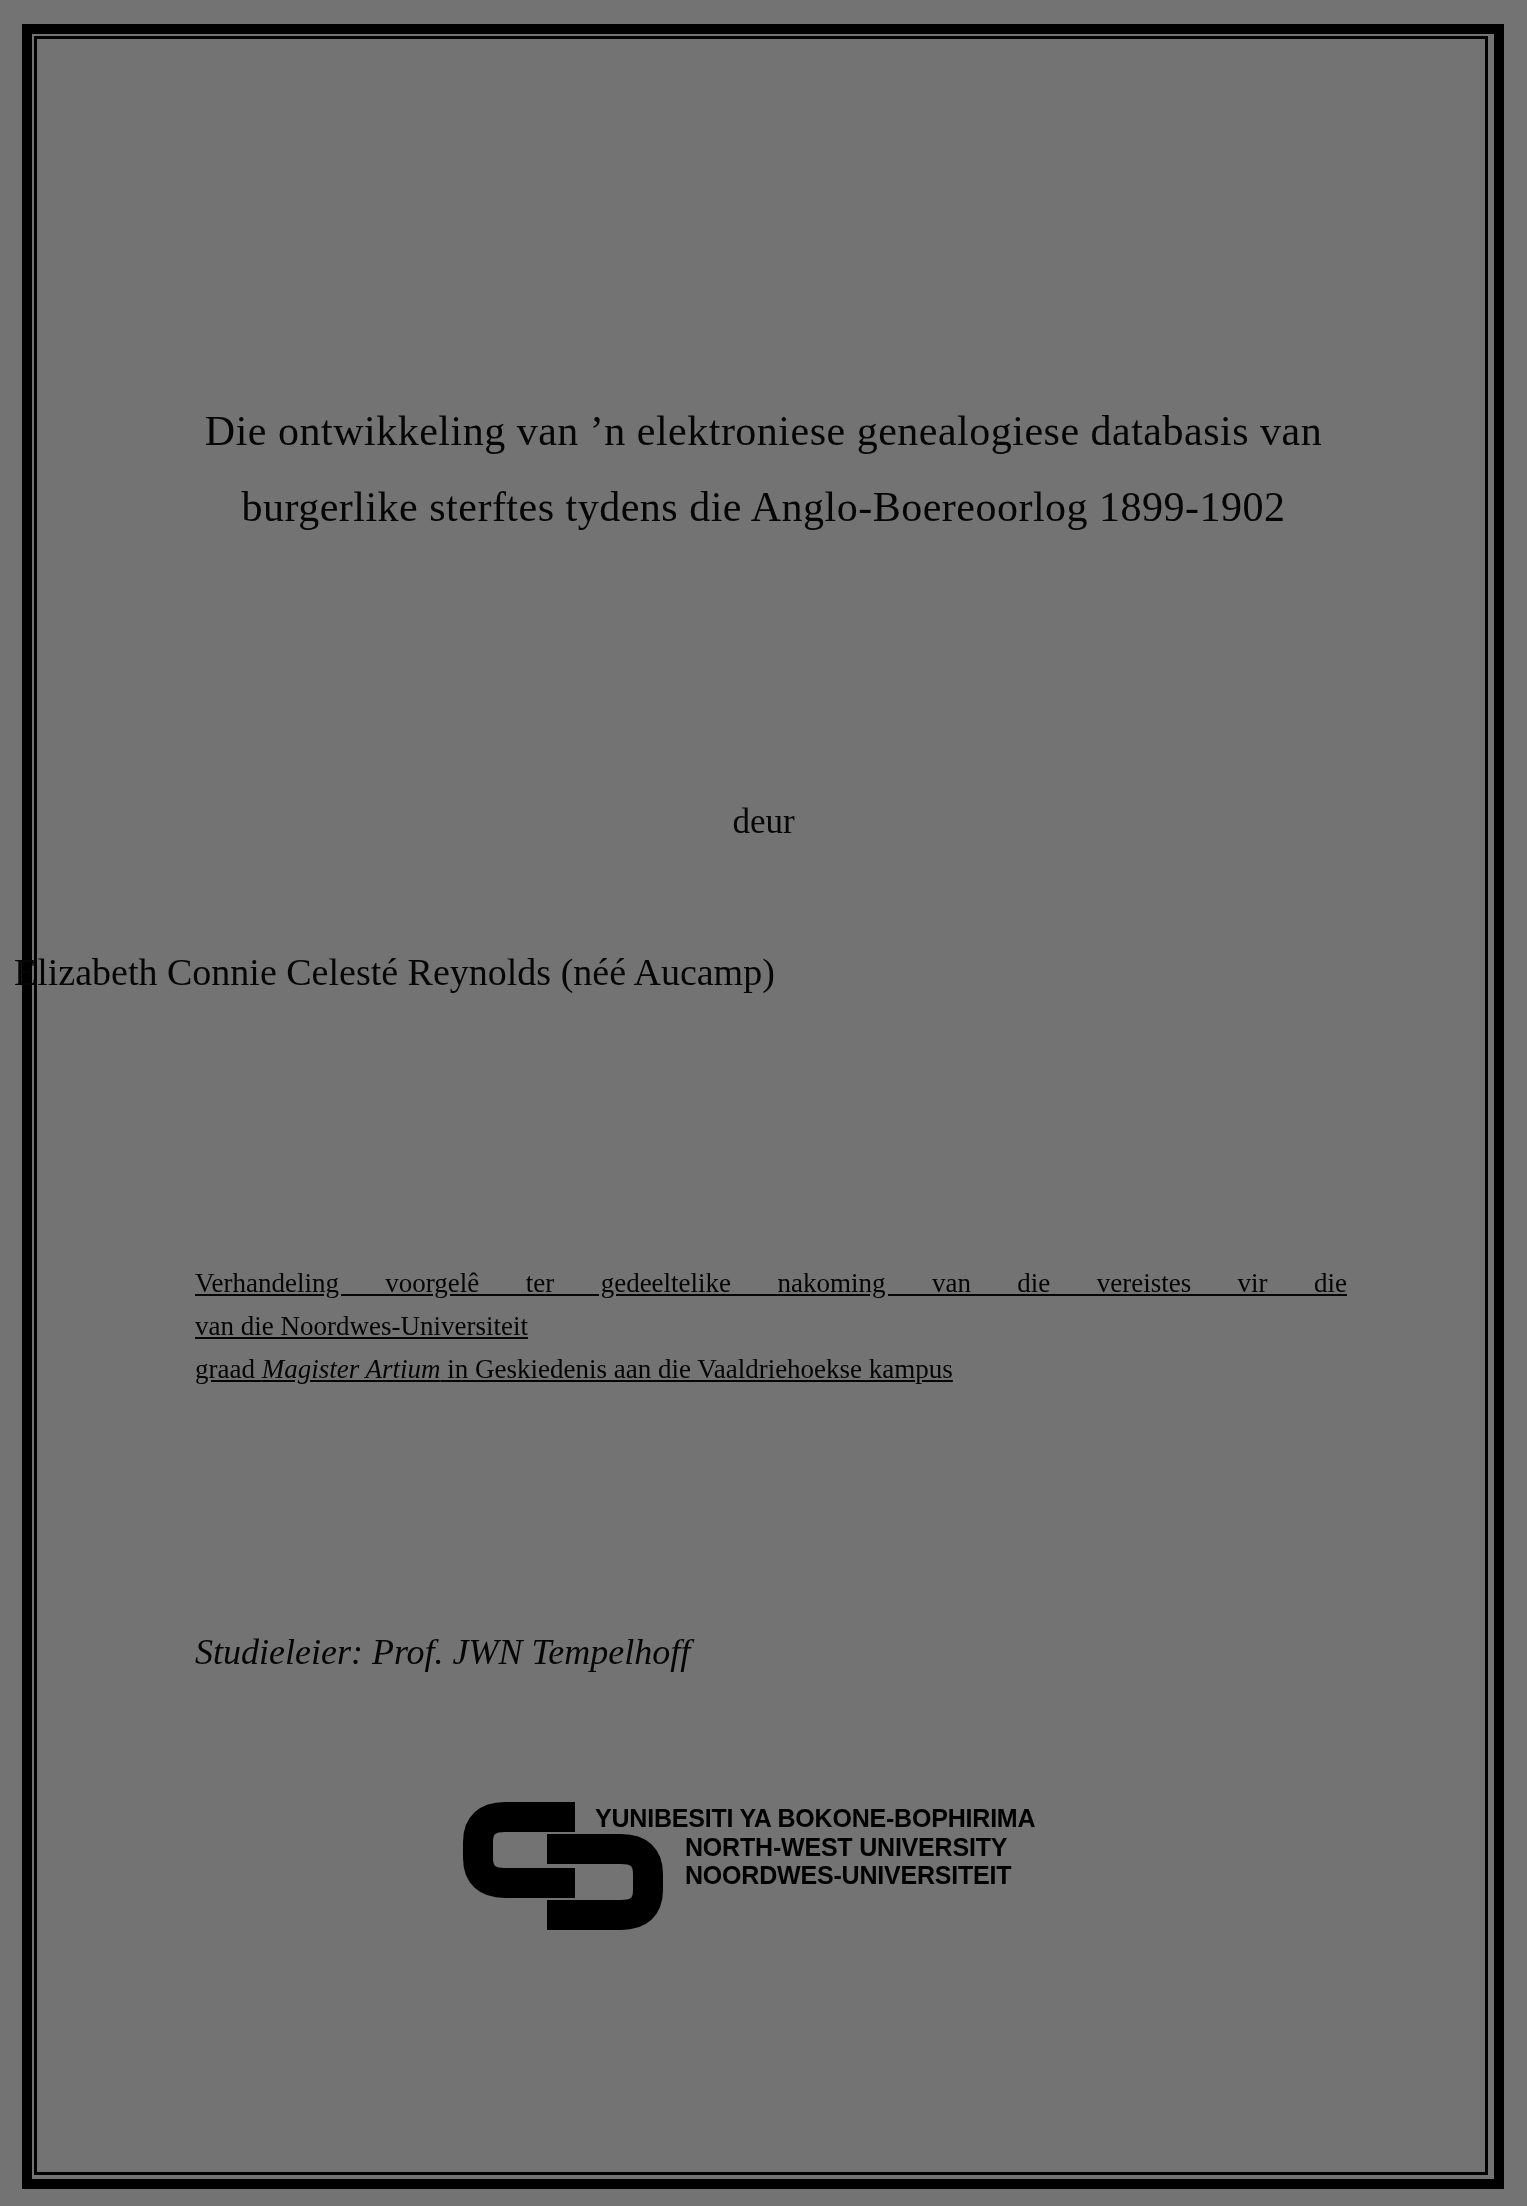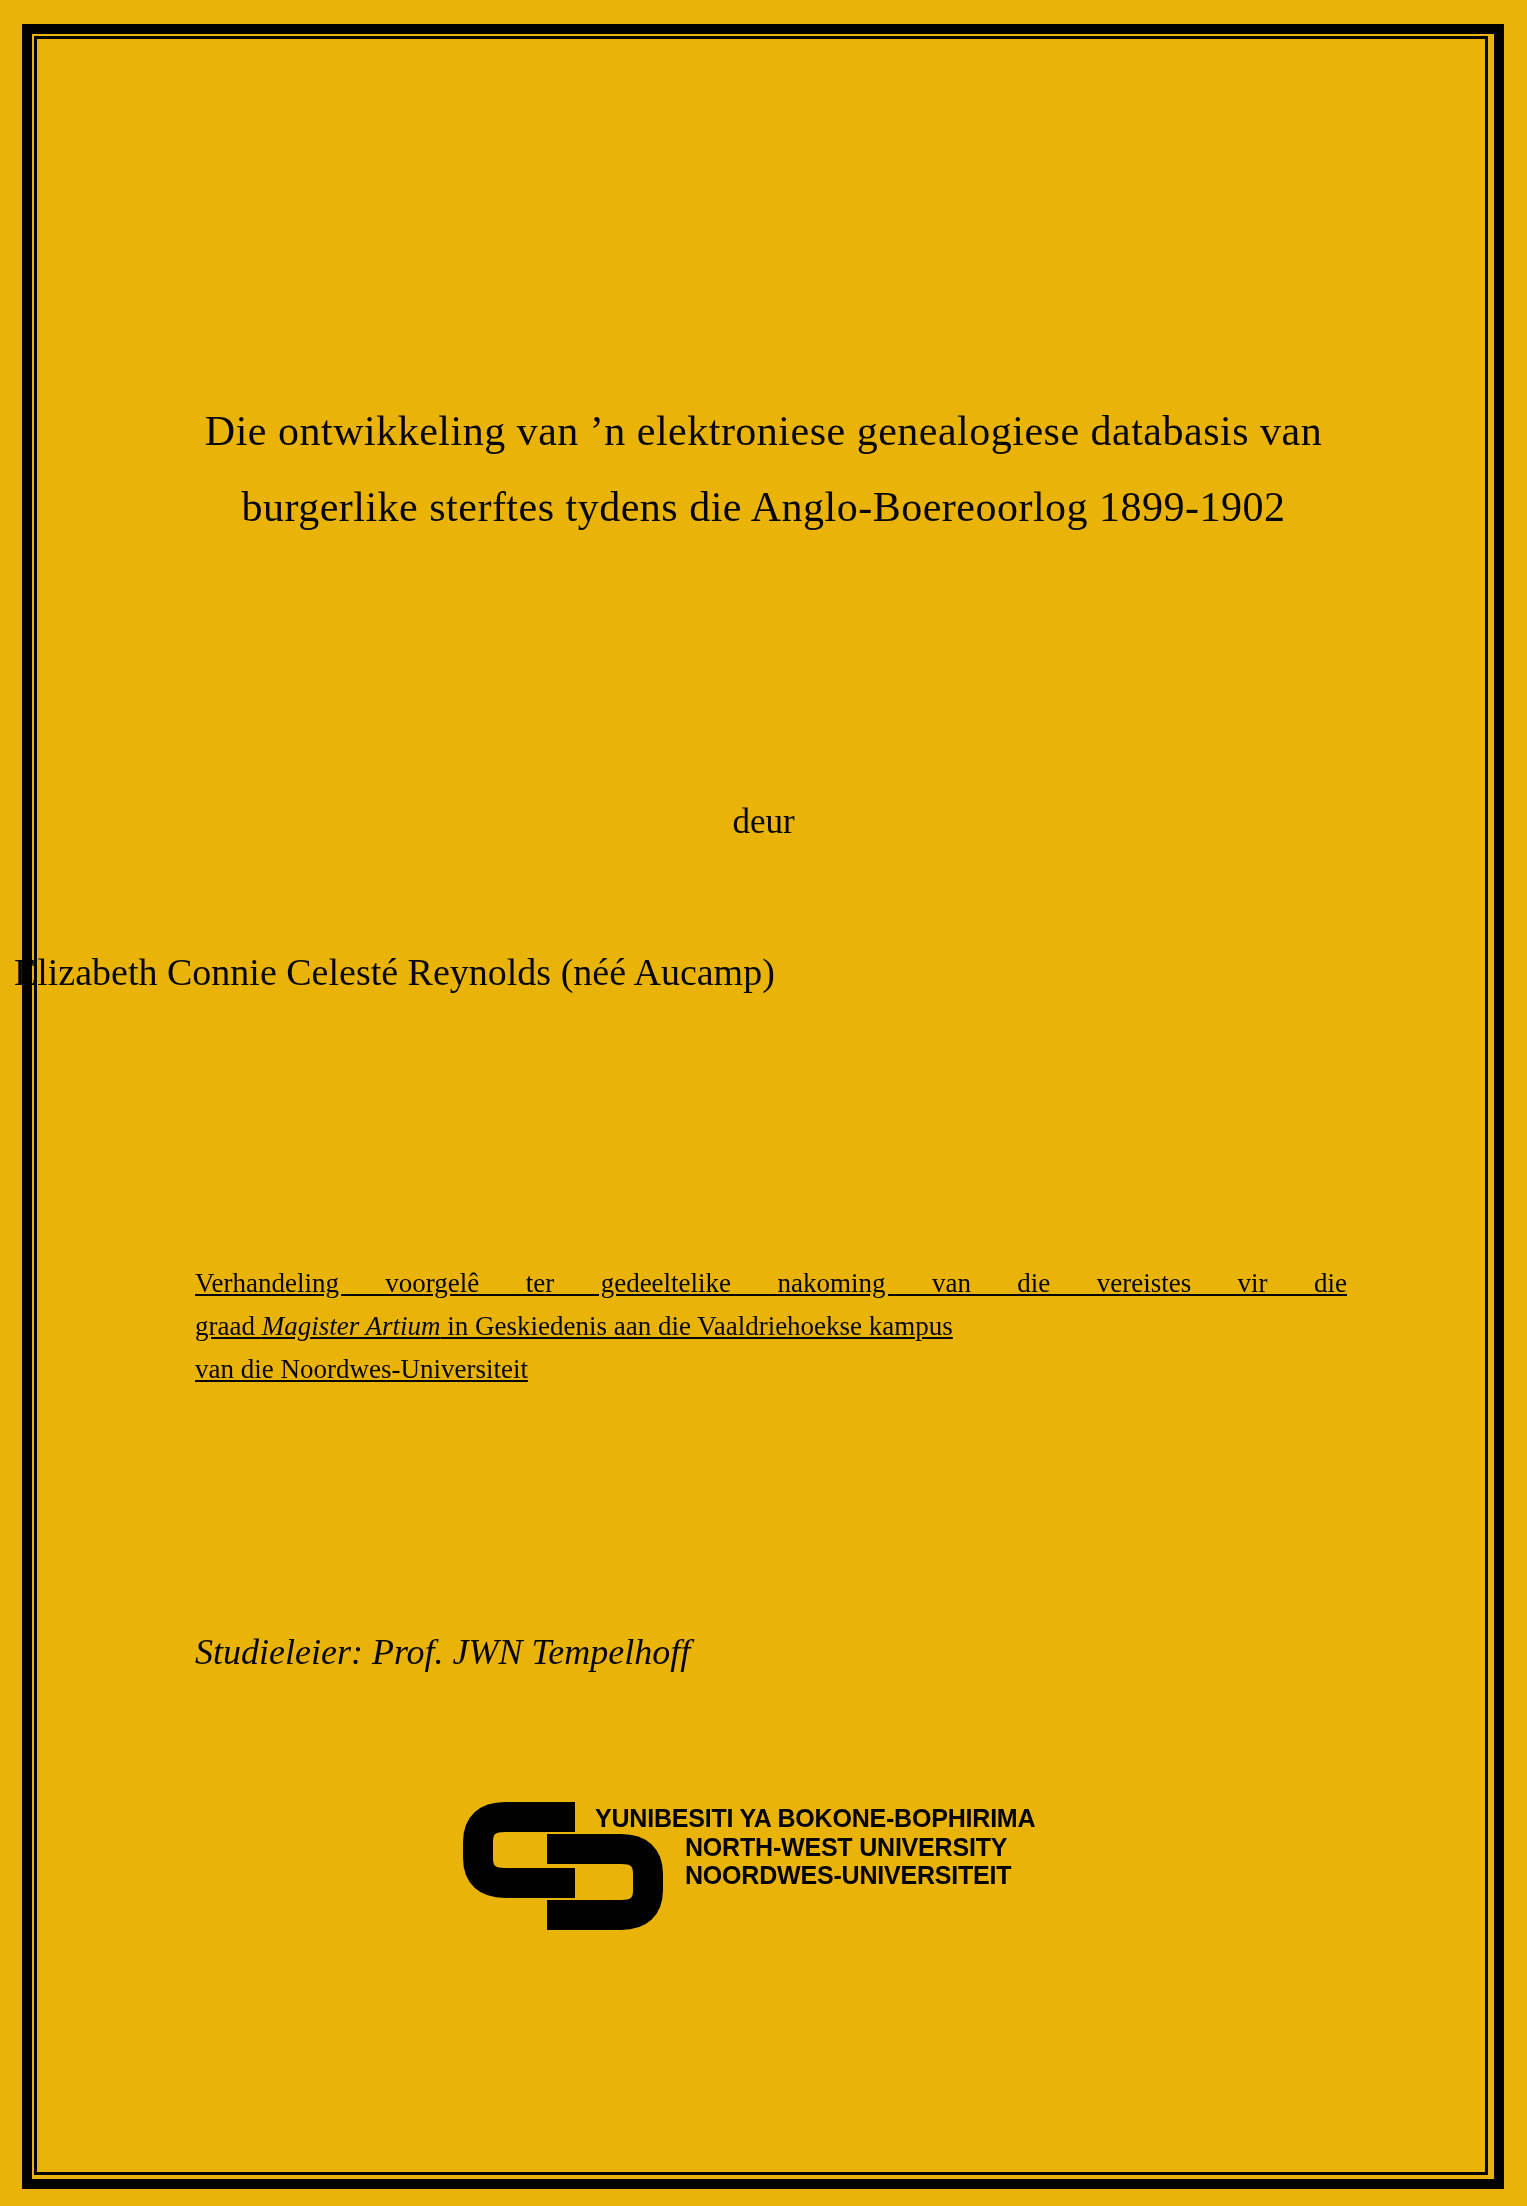--- a/index.html
+++ b/index.html
@@ -4,21 +4,21 @@
 <style>
   html, body {
     margin: 0;
     padding: 0;
     background: #ffffff;
   }
   .page {
     position: relative;
     width: 1527px;
     height: 2206px;
-    background: #eab308;
+    background: #737373;
     overflow: hidden;
     color: #050505;
   }
   
   .frame-outer {
     position: absolute;
     left: 22px; top: 24px; right: 23px; bottom: 17px;
     border: 10px solid #000;
     pointer-events: none;
   }
@@ -123,22 +123,22 @@
     <div>Die ontwikkeling van ’n elektroniese genealogiese databasis van</div>
     <div>burgerlike sterftes tydens die Anglo-Boereoorlog 1899-1902</div>
   </div>
 
   <div class="byline">deur</div>
 
   <div class="author">Elizabeth Connie Celesté Reynolds (néé Aucamp)</div>
 
   <div class="statement">
     <div class="just">Verhandeling voorgelê ter gedeeltelike nakoming van die vereistes vir die</div>
+    <div>van die Noordwes-Universiteit</div>
     <div><span>graad </span><span class="it">Magister Artium</span><span> in Geskiedenis aan die Vaaldriehoekse kampus</span></div>
-    <div>van die Noordwes-Universiteit</div>
   </div>
 
   <div class="supervisor">
     <div>Studieleier: Prof. JWN Tempelhoff</div>
   </div>
 
   <div class="logo">
     <svg width="200" height="132" viewBox="0 0 200 132" fill="none" stroke="#000000" stroke-width="30" stroke-linecap="butt">
       <path d="M 112 17 L 42 17 Q 15 17 15 42 L 15 58 Q 15 83 42 83 L 112 83"></path>
       <path d="M 84 49 L 158 49 Q 185 49 185 74 L 185 90 Q 185 115 158 115 L 84 115"></path>

